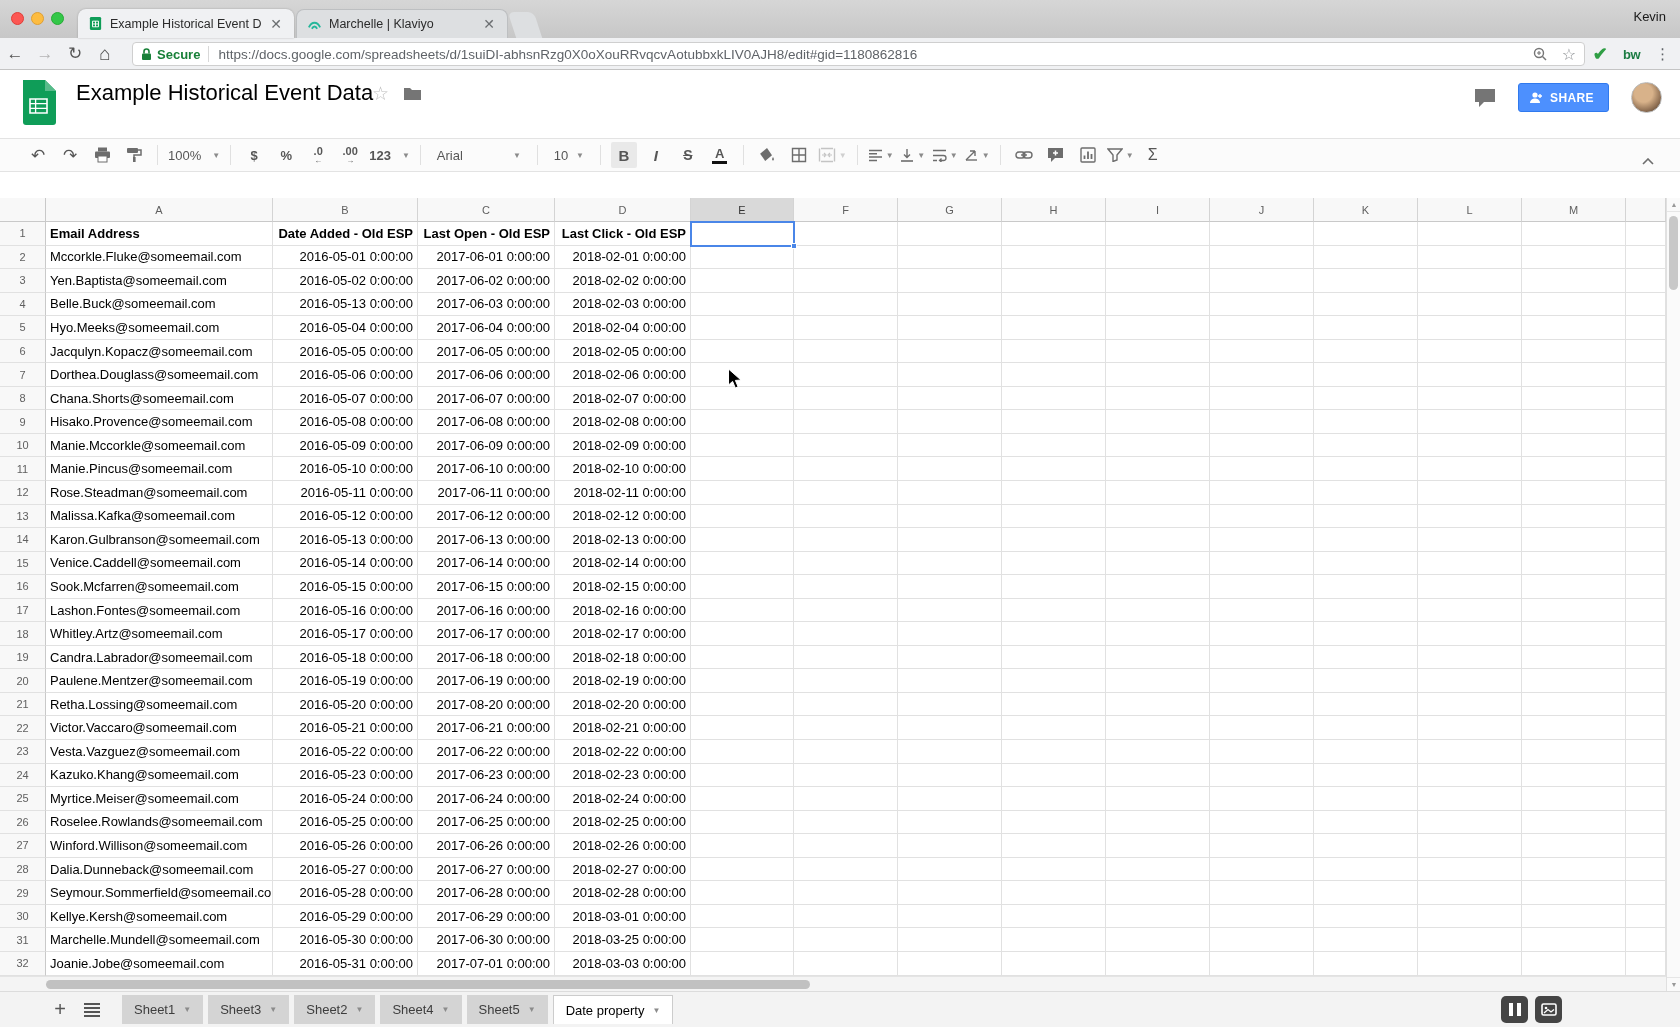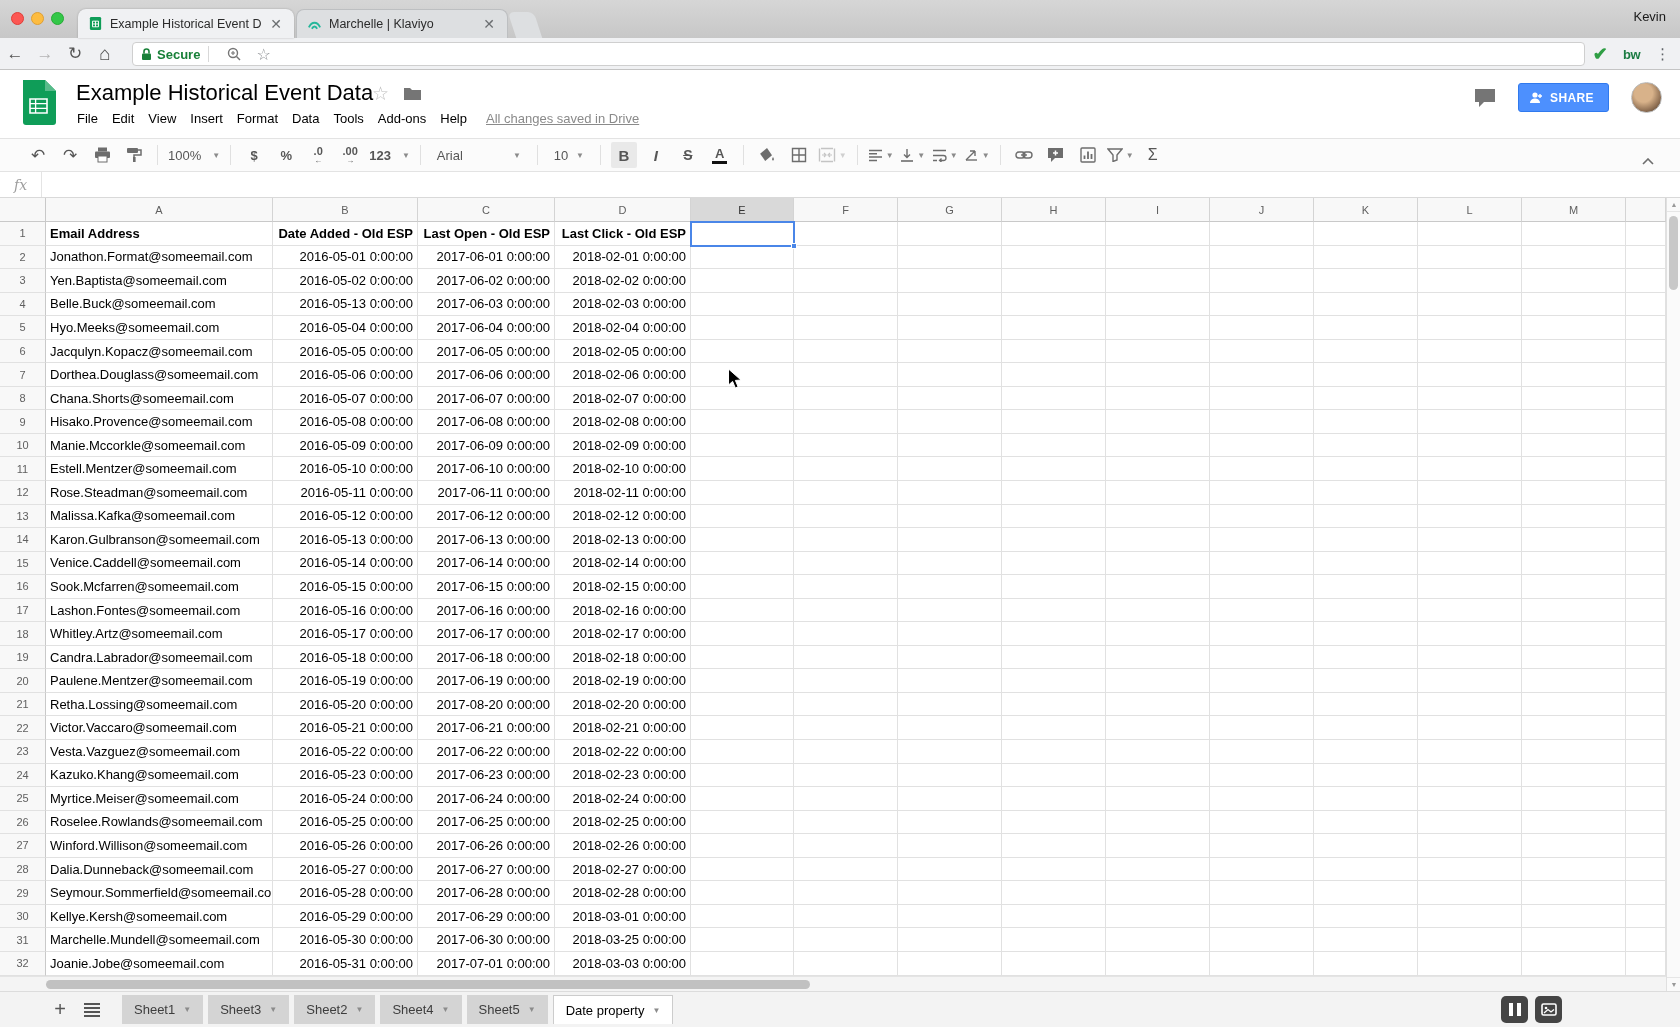--- a/index.html
+++ b/index.html
@@ -172,20 +172,21 @@
     <span class="navico">↻</span>
     <span class="navico" style="font-size:19px;">⌂</span>
 
     <div class="omnibox">
       <svg width="11" height="13" viewBox="0 0 11 13">
         <rect x="1" y="5.5" width="9" height="6.5" rx="1" fill="#188038"></rect>
         <path d="M3 5.5 V3.5 a2.5 2.5 0 0 1 5 0 V5.5" stroke="#188038" stroke-width="1.6" fill="none"></path>
       </svg>
       <span class="secure">Secure</span>
       <span class="ob-sep"></span>
+      <span class="url">https://docs.google.com/spreadsheets/d/1suiDI-abhsnRzg0X0oXouRRvqcvAotubbxkLIV0AJH8/edit#gid=1180862816</span>
       <span class="ob-right">
         <svg width="16" height="16" viewBox="0 0 16 16">
           <circle cx="7" cy="7" r="4.5" stroke="#757575" stroke-width="1.4" fill="none"></circle>
           <path d="M10.5 10.5 L14 14" stroke="#757575" stroke-width="1.4"></path>
           <path d="M5 7h4 M7 5v4" stroke="#757575" stroke-width="1.1"></path>
         </svg>
         <span class="star-ico">☆</span>
       </span>
     </div>
 
@@ -203,32 +204,20 @@
       <path d="M10 20h17v14H10z" fill="none" stroke="#fff" stroke-width="1.6"></path>
       <path d="M10 24.6h17 M10 29.3h17 M15.6 20v14" stroke="#fff" stroke-width="1.3"></path>
     </svg>
     <div class="doc-title">Example Historical Event Data</div>
     <div class="title-icons">
       <span class="star2">☆</span>
       <svg width="19" height="15" viewBox="0 0 19 15">
         <path d="M1 2 h6 l2 2 h9 v10 H1 z" fill="#757575"></path>
       </svg>
     </div>
-    <div class="menus">
-        <span class="menu-item">File</span>
-        <span class="menu-item">Edit</span>
-        <span class="menu-item">View</span>
-        <span class="menu-item">Insert</span>
-        <span class="menu-item">Format</span>
-        <span class="menu-item">Data</span>
-        <span class="menu-item">Tools</span>
-        <span class="menu-item">Add-ons</span>
-        <span class="menu-item">Help</span>
-        <span class="save-status">All changes saved in Drive</span>
-      </div>
     <div class="hdr-right">
       <svg width="22" height="20" viewBox="0 0 22 20">
         <path d="M1 1 h20 v13 h-11 l-5 5 v-5 H1 z" fill="#757575"></path>
       </svg>
       <div class="share-btn">
         <svg width="14" height="13" viewBox="0 0 14 13">
           <circle cx="6" cy="4" r="2.6" fill="#fff"></circle>
           <path d="M1 12 c0-3 3-4.4 5-4.4 s5 1.4 5 4.4z" fill="#fff"></path>
           <path d="M11 3v4 M9 5h4" stroke="#fff" stroke-width="1.4"></path>
         </svg>
@@ -369,25 +358,20 @@
     </span>
     <span class="tbtn" style="font-size:16px;">Σ</span>
 
     <span class="tbtn collapse">
       <svg width="12" height="7" viewBox="0 0 12 7">
           <path d="M1 6 L6 1 L11 6" stroke="#6d6d6d" stroke-width="1.6" fill="none"></path>
         </svg>
     </span>
   </div>
 
-  <div class="formulabar">
-    <span class="fx">fx</span>
-    <span class="fb-sep"></span>
-    <div class="fb-input"></div>
-  </div>
 
   <div class="grid">
     <div id="grid-mount">
         <div class="ghead">
           <div class="corner"></div>
           <div class="colhdr" style="width: 227px;">A</div>
           <div class="colhdr" style="width: 145px;">B</div>
           <div class="colhdr" style="width: 137px;">C</div>
           <div class="colhdr" style="width: 136px;">D</div>
           <div class="colhdr sel" style="width: 103px;">E</div>
@@ -413,21 +397,21 @@
           <div class="cell" style="width: 104px;"></div>
           <div class="cell" style="width: 104px;"></div>
           <div class="cell" style="width: 104px;"></div>
           <div class="cell" style="width: 104px;"></div>
           <div class="cell" style="width: 104px;"></div>
           <div class="cell" style="width: 104px;"></div>
           <div class="cell" style="width: 40px;"></div>
         </div>
         <div class="grow" style="height: 23.56px;">
           <div class="rownum">2</div>
-          <div class="cell" style="width: 227px;">Jonathon.Format@someemail.com</div>
+          <div class="cell" style="width: 227px;">Mccorkle.Fluke@someemail.com</div>
           <div class="cell right" style="width: 145px;">2016-05-01 0:00:00</div>
           <div class="cell right" style="width: 137px;">2017-06-01 0:00:00</div>
           <div class="cell right" style="width: 136px;">2018-02-01 0:00:00</div>
           <div class="cell" style="width: 103px;"></div>
           <div class="cell" style="width: 104px;"></div>
           <div class="cell" style="width: 104px;"></div>
           <div class="cell" style="width: 104px;"></div>
           <div class="cell" style="width: 104px;"></div>
           <div class="cell" style="width: 104px;"></div>
           <div class="cell" style="width: 104px;"></div>
@@ -566,21 +550,21 @@
           <div class="cell" style="width: 104px;"></div>
           <div class="cell" style="width: 104px;"></div>
           <div class="cell" style="width: 104px;"></div>
           <div class="cell" style="width: 104px;"></div>
           <div class="cell" style="width: 104px;"></div>
           <div class="cell" style="width: 104px;"></div>
           <div class="cell" style="width: 40px;"></div>
         </div>
         <div class="grow" style="height: 23.56px;">
           <div class="rownum">11</div>
-          <div class="cell" style="width: 227px;">Estell.Mentzer@someemail.com</div>
+          <div class="cell" style="width: 227px;">Manie.Pincus@someemail.com</div>
           <div class="cell right" style="width: 145px;">2016-05-10 0:00:00</div>
           <div class="cell right" style="width: 137px;">2017-06-10 0:00:00</div>
           <div class="cell right" style="width: 136px;">2018-02-10 0:00:00</div>
           <div class="cell" style="width: 103px;"></div>
           <div class="cell" style="width: 104px;"></div>
           <div class="cell" style="width: 104px;"></div>
           <div class="cell" style="width: 104px;"></div>
           <div class="cell" style="width: 104px;"></div>
           <div class="cell" style="width: 104px;"></div>
           <div class="cell" style="width: 104px;"></div>

